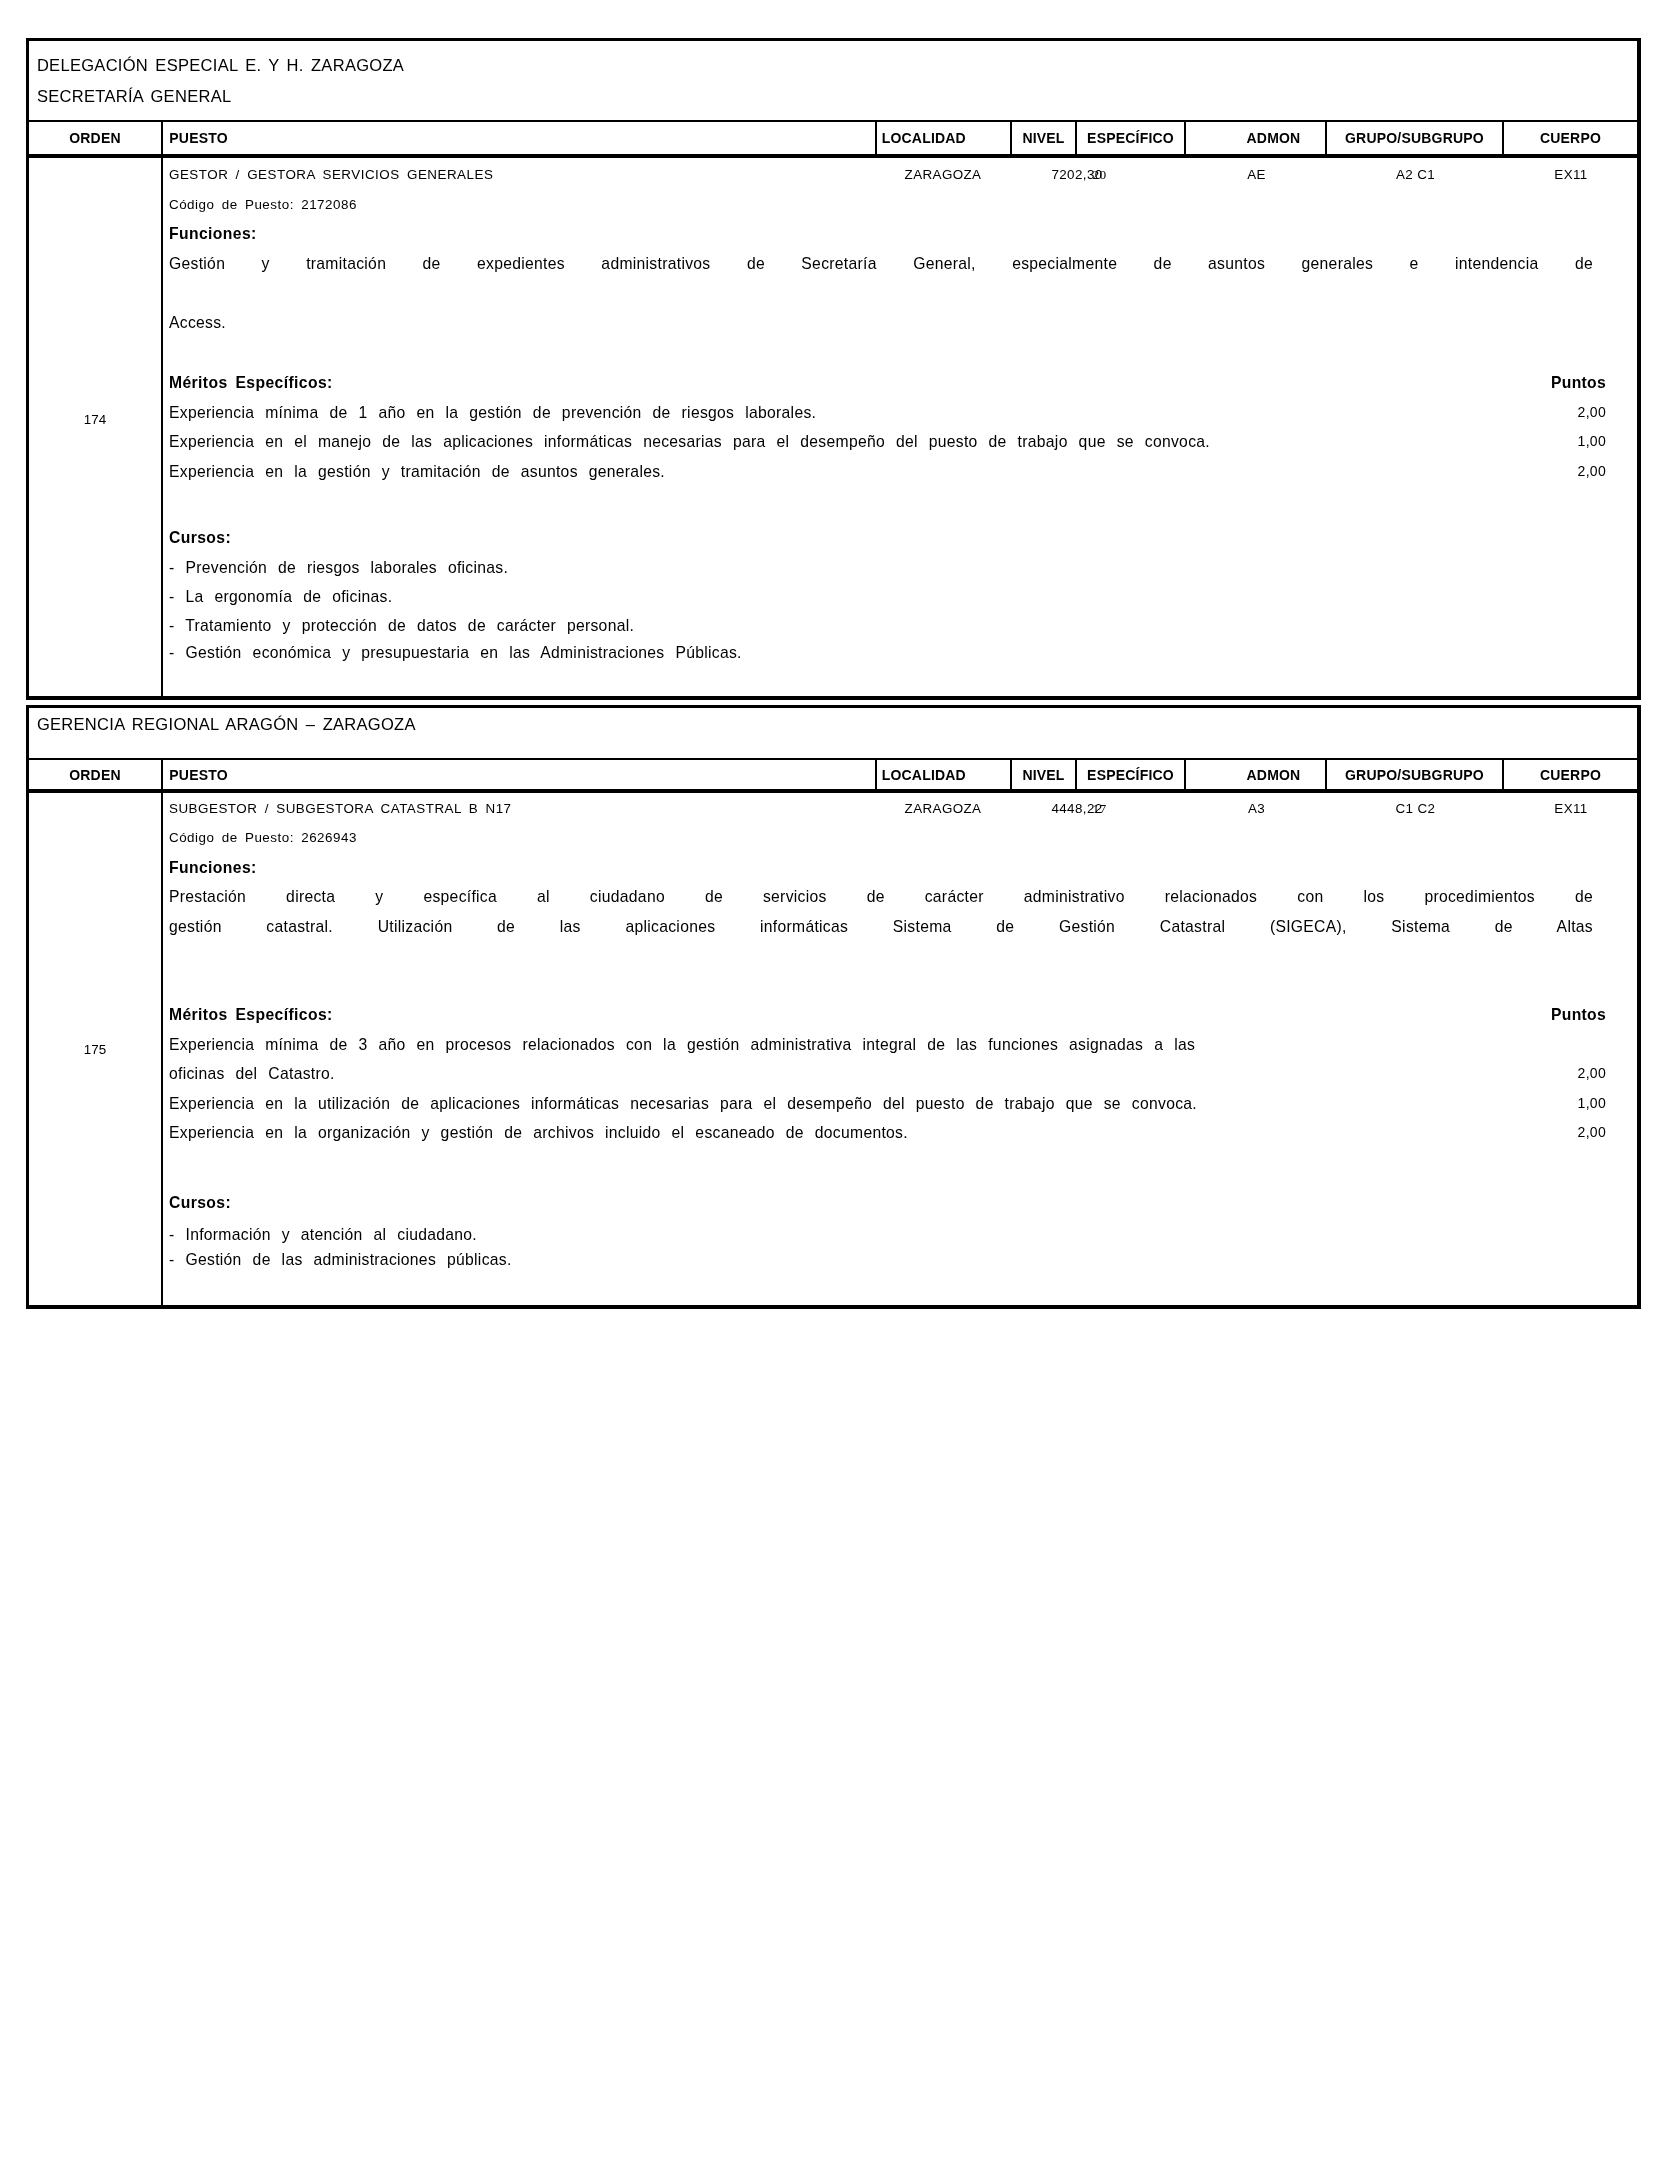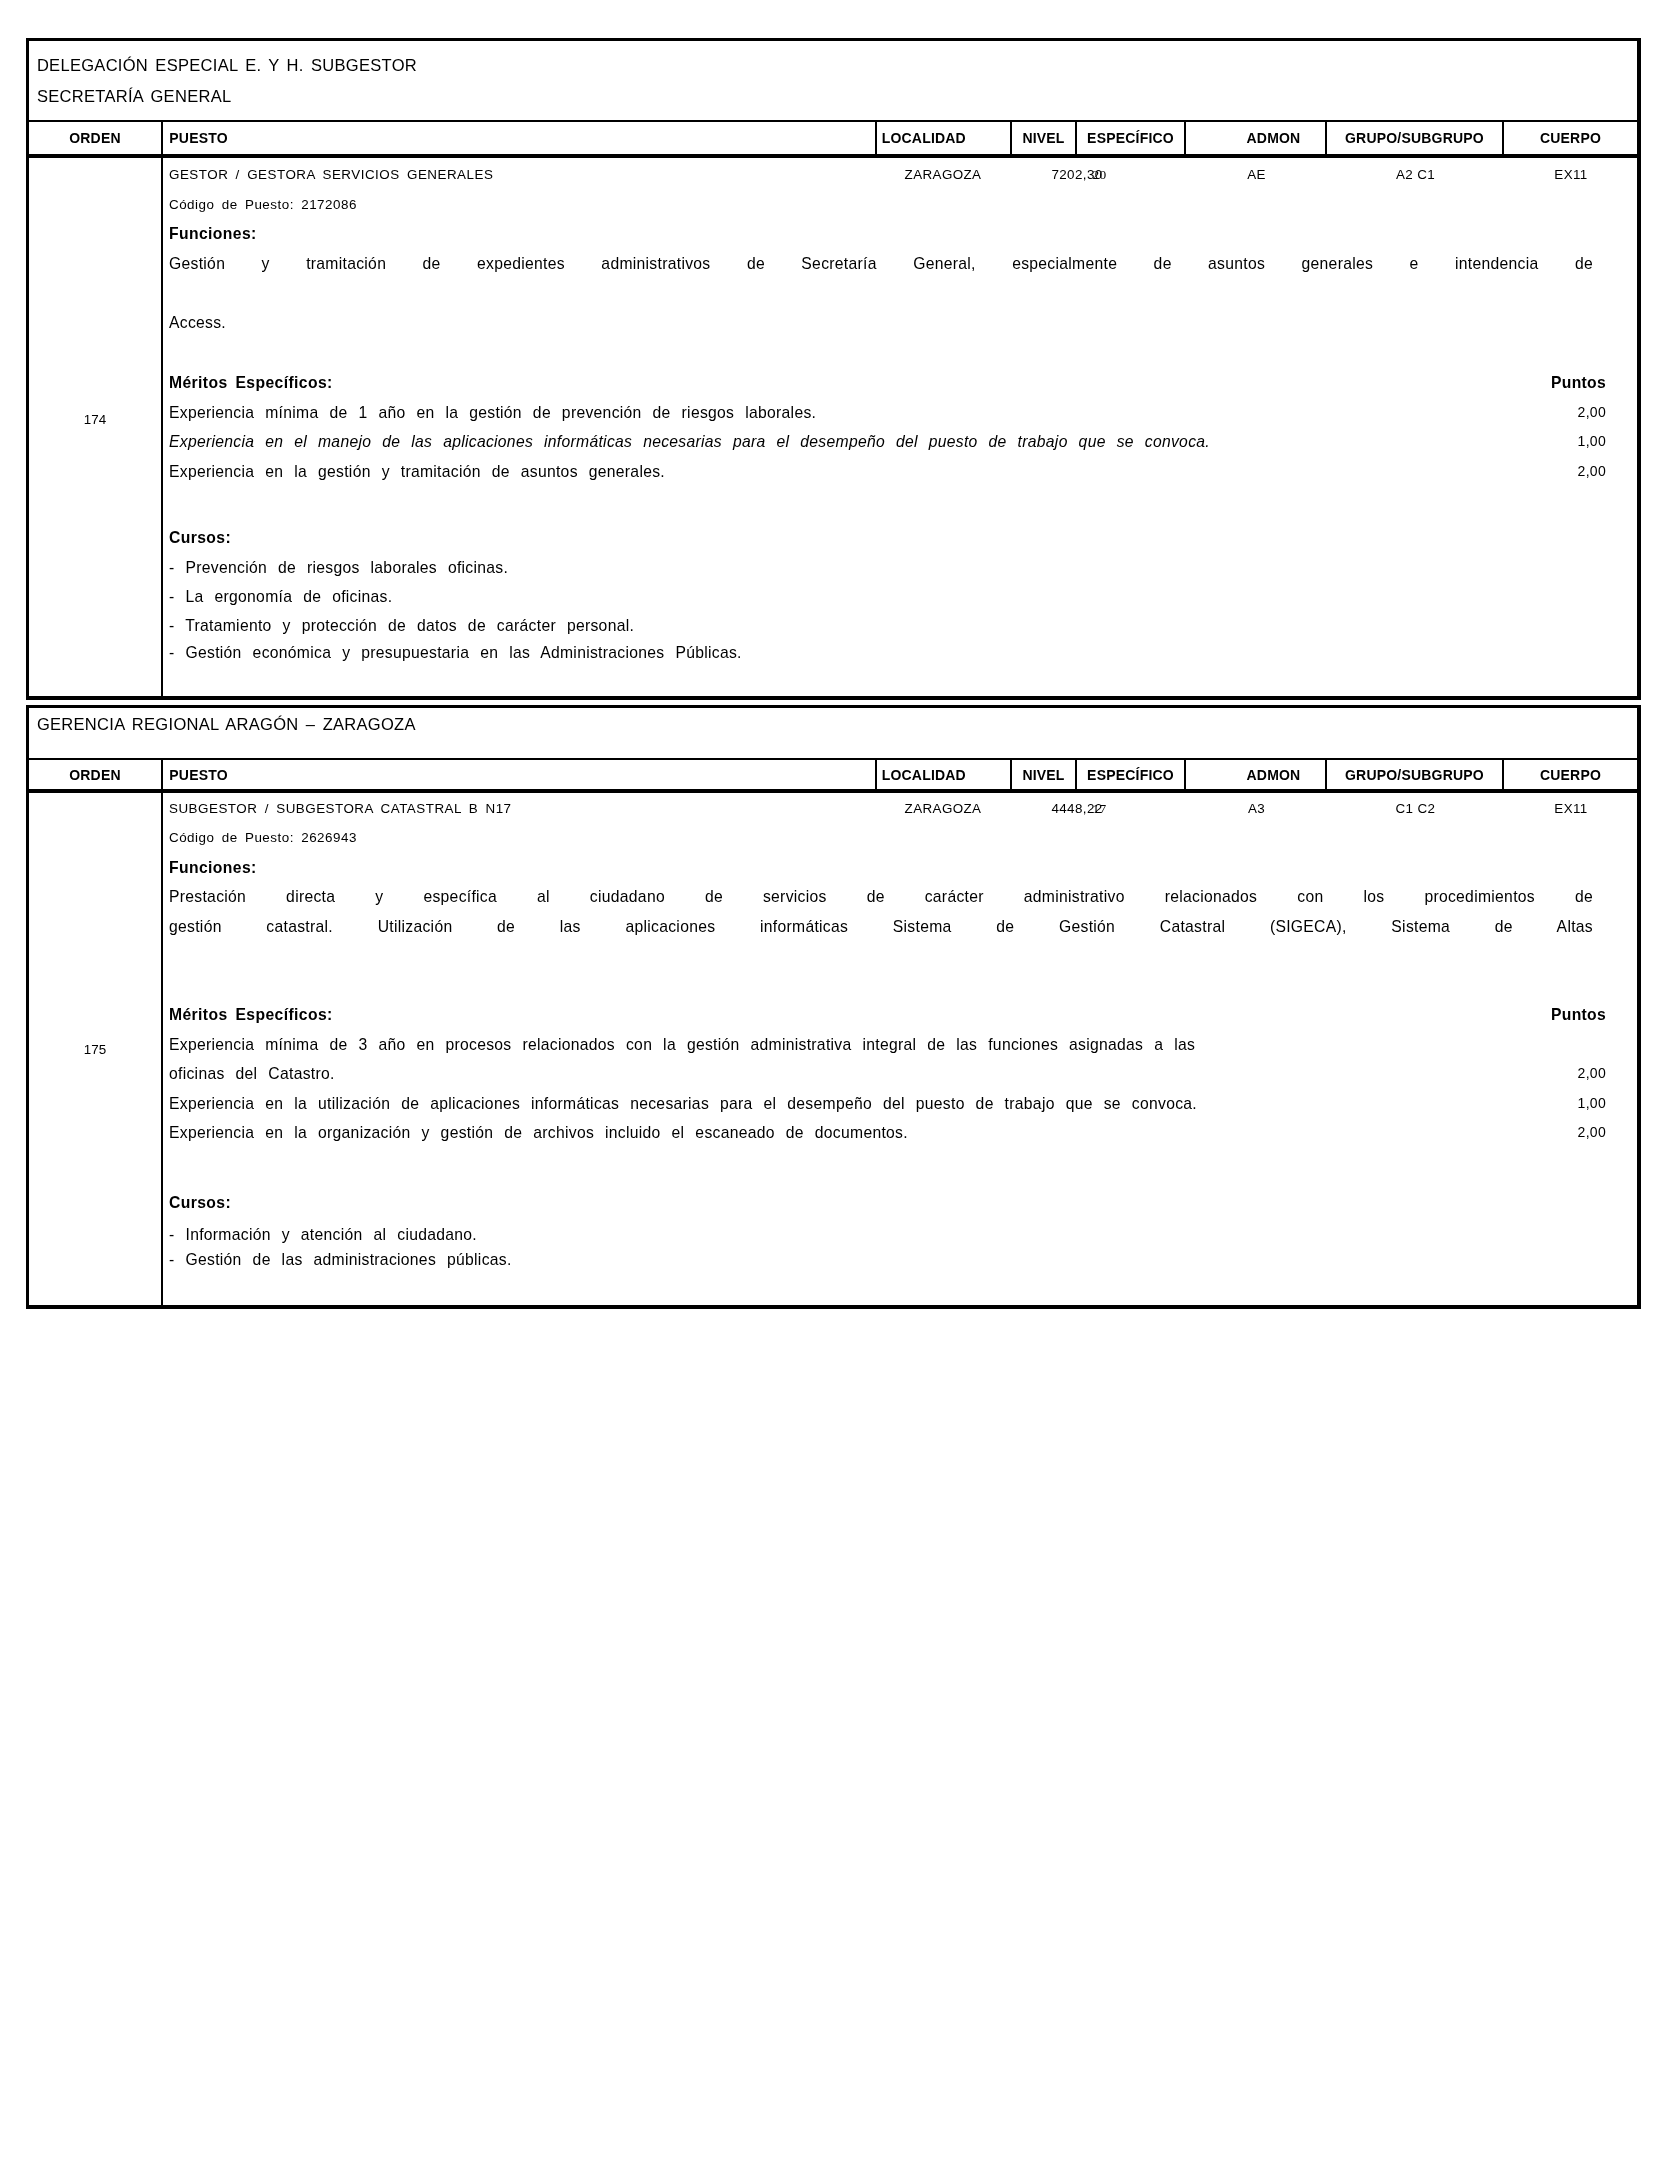--- a/index.html
+++ b/index.html
@@ -101,21 +101,21 @@
   .puntos-head{ font-weight:bold; font-size:15.7px; }
 </style>
 </head>
 <body>
 
 <div class="page">
 
   <div class="doc-table t1" style="top:38px;">
 
     <div class="tbl-title">
-      <div class="title-line">DELEGACIÓN ESPECIAL E. Y H. SUBGESTOR</div>
+      <div class="title-line">DELEGACIÓN ESPECIAL E. Y H. ZARAGOZA</div>
       <div class="title-line">SECRETARÍA GENERAL</div>
     </div>
 
     <div class="hdr-row">
       <div class="hdr-cell hc-orden">ORDEN</div>
       <div class="hdr-cell hc-puesto">PUESTO</div>
       <div class="hdr-cell hc-localidad">LOCALIDAD</div>
       <div class="hdr-cell hc-nivel">NIVEL</div>
       <div class="hdr-cell hc-especifico">ESPECÍFICO</div>
       <div class="hdr-cell hc-admon">ADMON</div>
@@ -140,21 +140,21 @@
 
       <div class="line b" style="top:62px;">Funciones:</div>
       <div class="line just" style="top:92px;">Gestión y tramitación de expedientes administrativos  de Secretaría General, especialmente de asuntos generales e intendencia de</div>
       <div class="line" style="top:151px;">Access.</div>
 
       <div class="line b" style="top:211px;">Méritos Específicos:</div>
       <div class="puntos-cell puntos-head" style="top:211px;">Puntos</div>
 
       <div class="line" style="top:241px;">Experiencia mínima de 1 año en la gestión de prevención de riesgos laborales.</div>
       <div class="puntos-cell" style="top:241px;">2,00</div>
-      <div class="line" style="top:270px;font-style:italic;">Experiencia en el manejo de las aplicaciones informáticas necesarias para el desempeño del puesto de trabajo que se convoca.</div>
+      <div class="line" style="top:270px;">Experiencia en el manejo de las aplicaciones informáticas necesarias para el desempeño del puesto de trabajo que se convoca.</div>
       <div class="puntos-cell" style="top:270px;">1,00</div>
       <div class="line" style="top:300px;">Experiencia en la gestión y tramitación de asuntos generales.</div>
       <div class="puntos-cell" style="top:300px;">2,00</div>
 
       <div class="line b" style="top:366px;">Cursos:</div>
       <div class="line" style="top:396px;">- Prevención de riesgos laborales oficinas.</div>
       <div class="line" style="top:425px;">- La ergonomía de oficinas.</div>
       <div class="line" style="top:454px;">- Tratamiento y protección de datos de carácter personal.</div>
       <div class="line" style="top:481px;">- Gestión económica y presupuestaria en las Administraciones Públicas.</div>
     </div>

